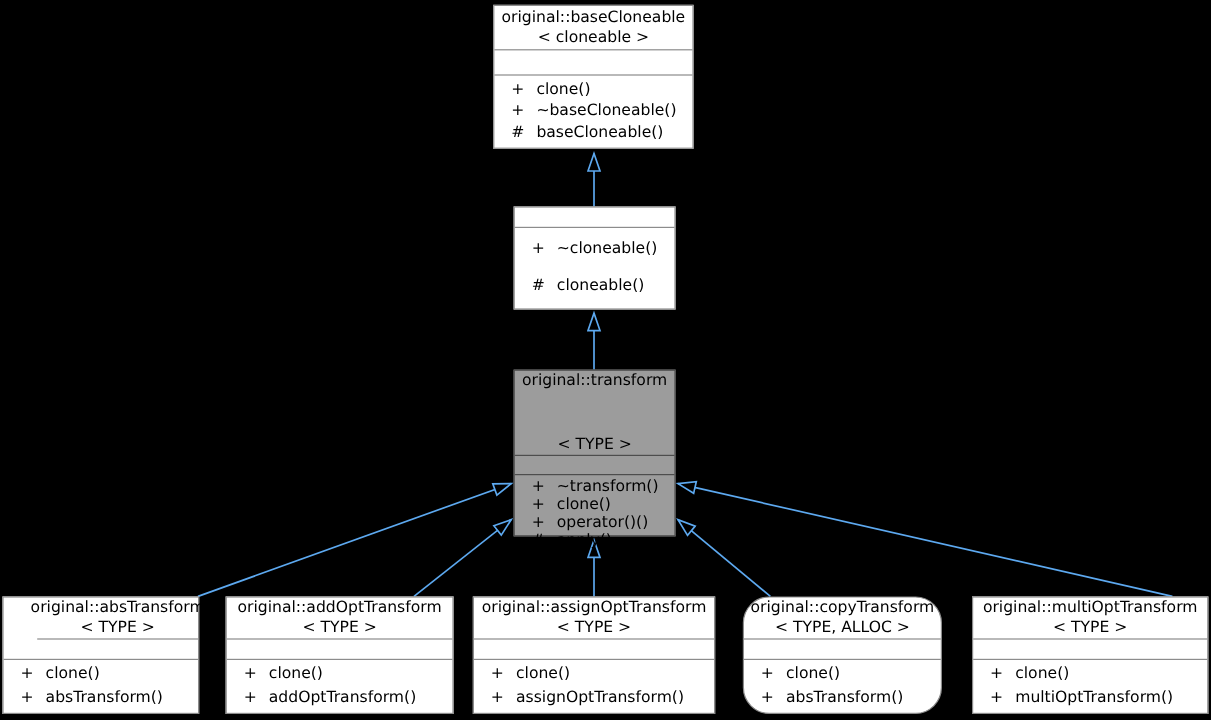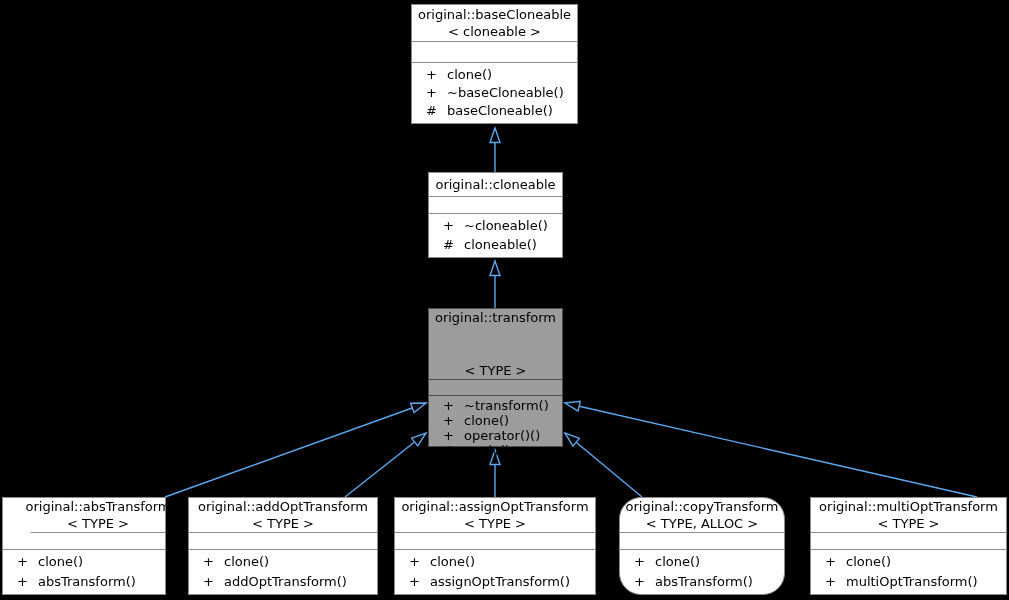--- a/index.html
+++ b/index.html
@@ -116,23 +116,20 @@
           <span>~baseCloneable()</span>
         </div>
       <div class="row">
           <span class="acc">#</span>
           <span>baseCloneable()</span>
         </div>
     </div>
   </div>
 
   <div class="node" style="left:428px; top:172px; width:135px; height:86px;">
-    <div class="t" style="flex:0 0 24px;">
-      <div>original::cloneable</div>
-    </div>
     <div class="a" style="flex:0 0 17px;"></div>
     <div class="m">
       <div class="row">
           <span class="acc">+</span>
           <span>~cloneable()</span>
         </div>
       <div class="row">
           <span class="acc">#</span>
           <span>cloneable()</span>
         </div>

